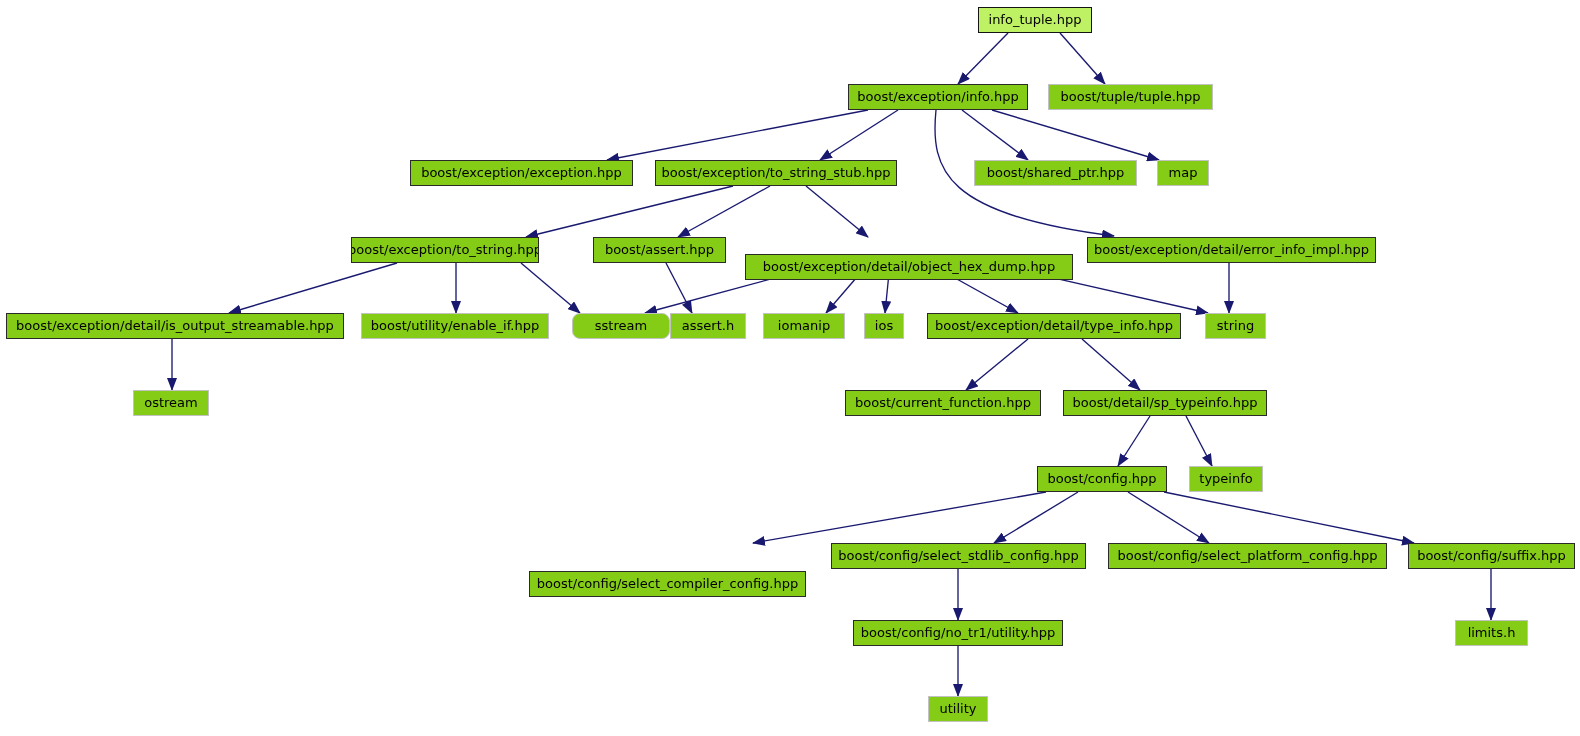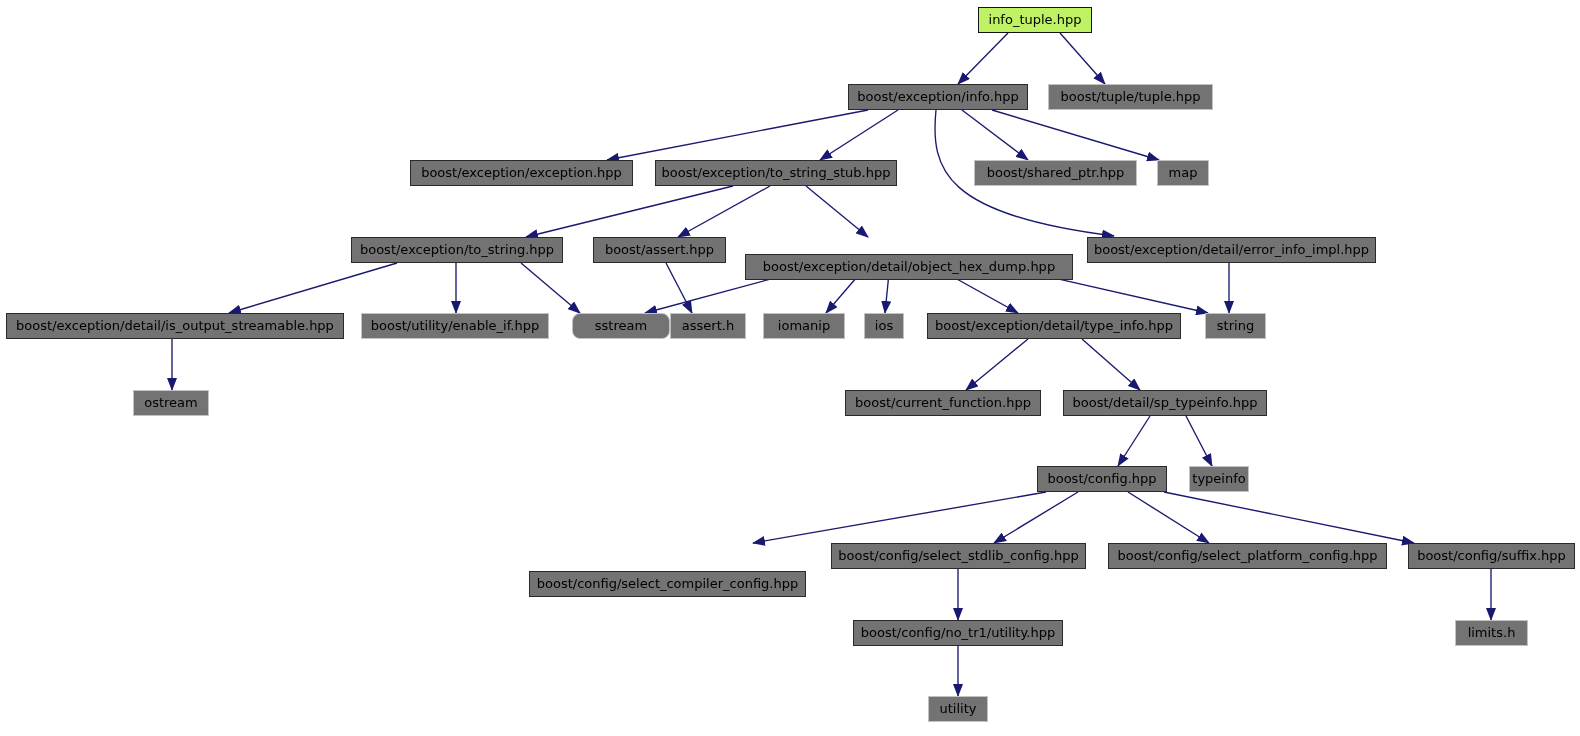--- a/index.html
+++ b/index.html
@@ -20,21 +20,21 @@
   .node {
     position: absolute;
     box-sizing: border-box;
     height: 26px;
     display: flex;
     align-items: center;
     justify-content: center;
     font-size: 13px;
     line-height: 14px;
     color: #000000;
-    background: #737373;
+    background: #84cc16;
     white-space: nowrap;
     overflow: hidden;
   }
   .node.internal { border: 1.5px solid #2a2a2a; }
   .node.external { border: 1.3px solid #c2c2c2; }
   .node.root     { border: 1.6px solid #141414; }
 </style>
 </head>
 <body>
 
@@ -95,21 +95,21 @@
       </div>
       <div class="node internal" style="left: 655px; top: 160px; width: 242px;">
         <span>boost/exception/to_string_stub.hpp</span>
       </div>
       <div class="node external" style="left: 974px; top: 160px; width: 163px;">
         <span>boost/shared_ptr.hpp</span>
       </div>
       <div class="node external" style="left: 1157px; top: 160px; width: 52px;">
         <span>map</span>
       </div>
-      <div class="node internal" style="left: 351px; top: 237px; width: 212px;">
+      <div class="node internal" style="left: 351px; top: 237px; width: 188px;">
         <span>boost/exception/to_string.hpp</span>
       </div>
       <div class="node internal" style="left: 593px; top: 237px; width: 133px;">
         <span>boost/assert.hpp</span>
       </div>
       <div class="node internal" style="left: 745px; top: 254px; width: 328px;">
         <span>boost/exception/detail/object_hex_dump.hpp</span>
       </div>
       <div class="node internal" style="left: 1087px; top: 237px; width: 289px;">
         <span>boost/exception/detail/error_info_impl.hpp</span>
@@ -143,21 +143,21 @@
       </div>
       <div class="node internal" style="left: 845px; top: 390px; width: 196px;">
         <span>boost/current_function.hpp</span>
       </div>
       <div class="node internal" style="left: 1063px; top: 390px; width: 204px;">
         <span>boost/detail/sp_typeinfo.hpp</span>
       </div>
       <div class="node internal" style="left: 1037px; top: 466px; width: 130px;">
         <span>boost/config.hpp</span>
       </div>
-      <div class="node external" style="left: 1189px; top: 466px; width: 60px;">
+      <div class="node external" style="left: 1189px; top: 466px; width: 74px;">
         <span>typeinfo</span>
       </div>
       <div class="node internal" style="left: 529px; top: 543px; width: 277px; margin-top: 28px;">
         <span>boost/config/select_compiler_config.hpp</span>
       </div>
       <div class="node internal" style="left: 831px; top: 543px; width: 255px;">
         <span>boost/config/select_stdlib_config.hpp</span>
       </div>
       <div class="node internal" style="left: 1108px; top: 543px; width: 279px;">
         <span>boost/config/select_platform_config.hpp</span>

